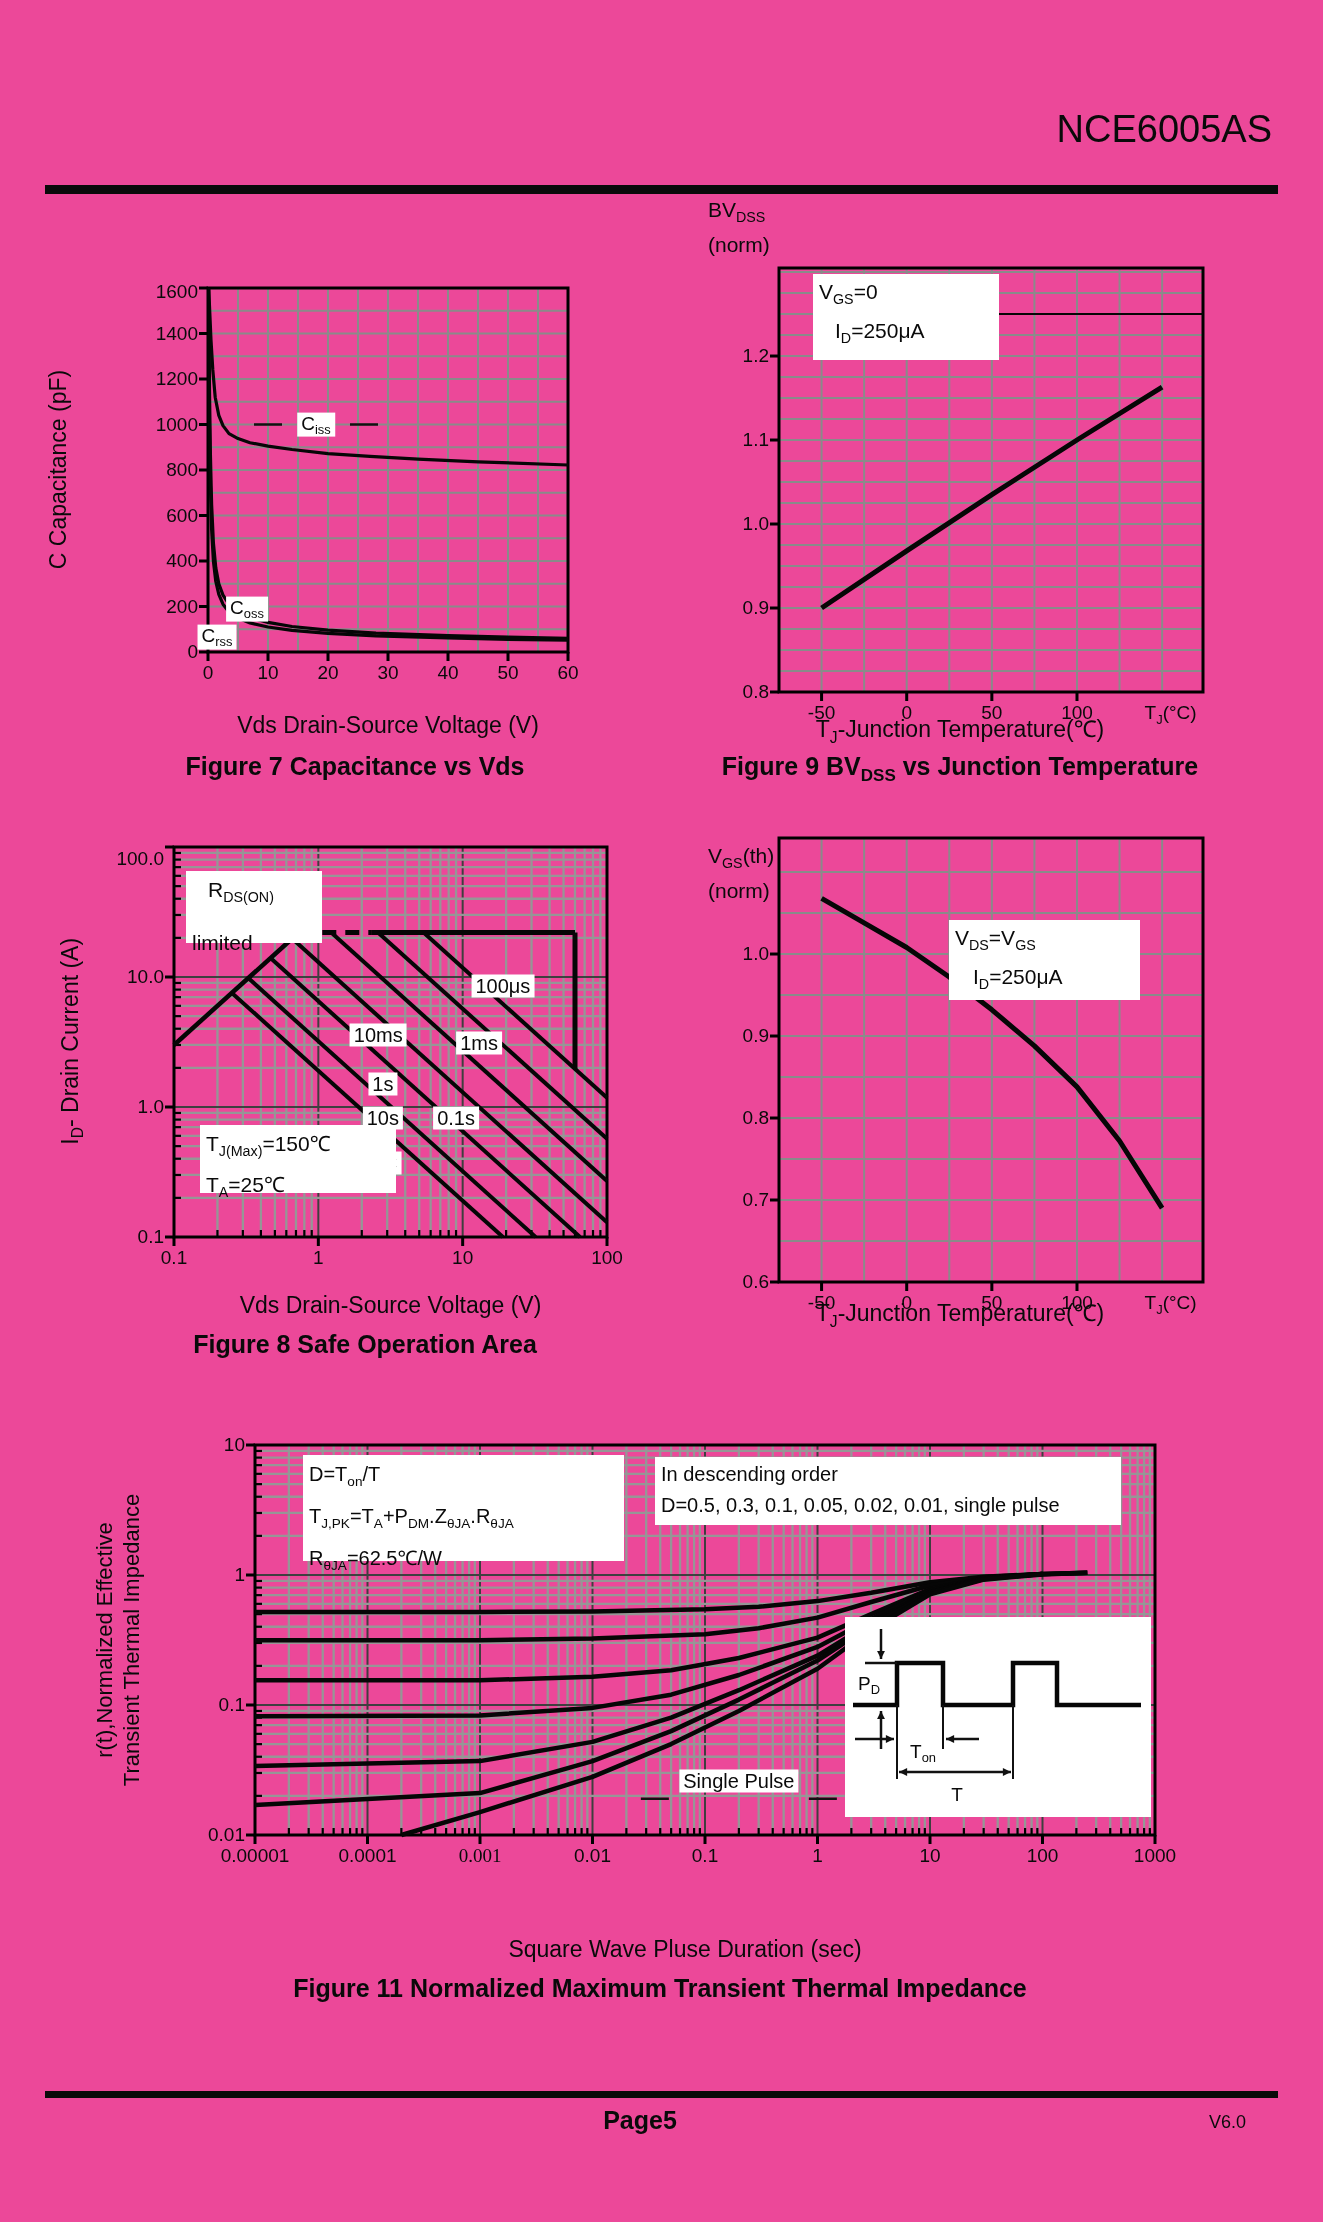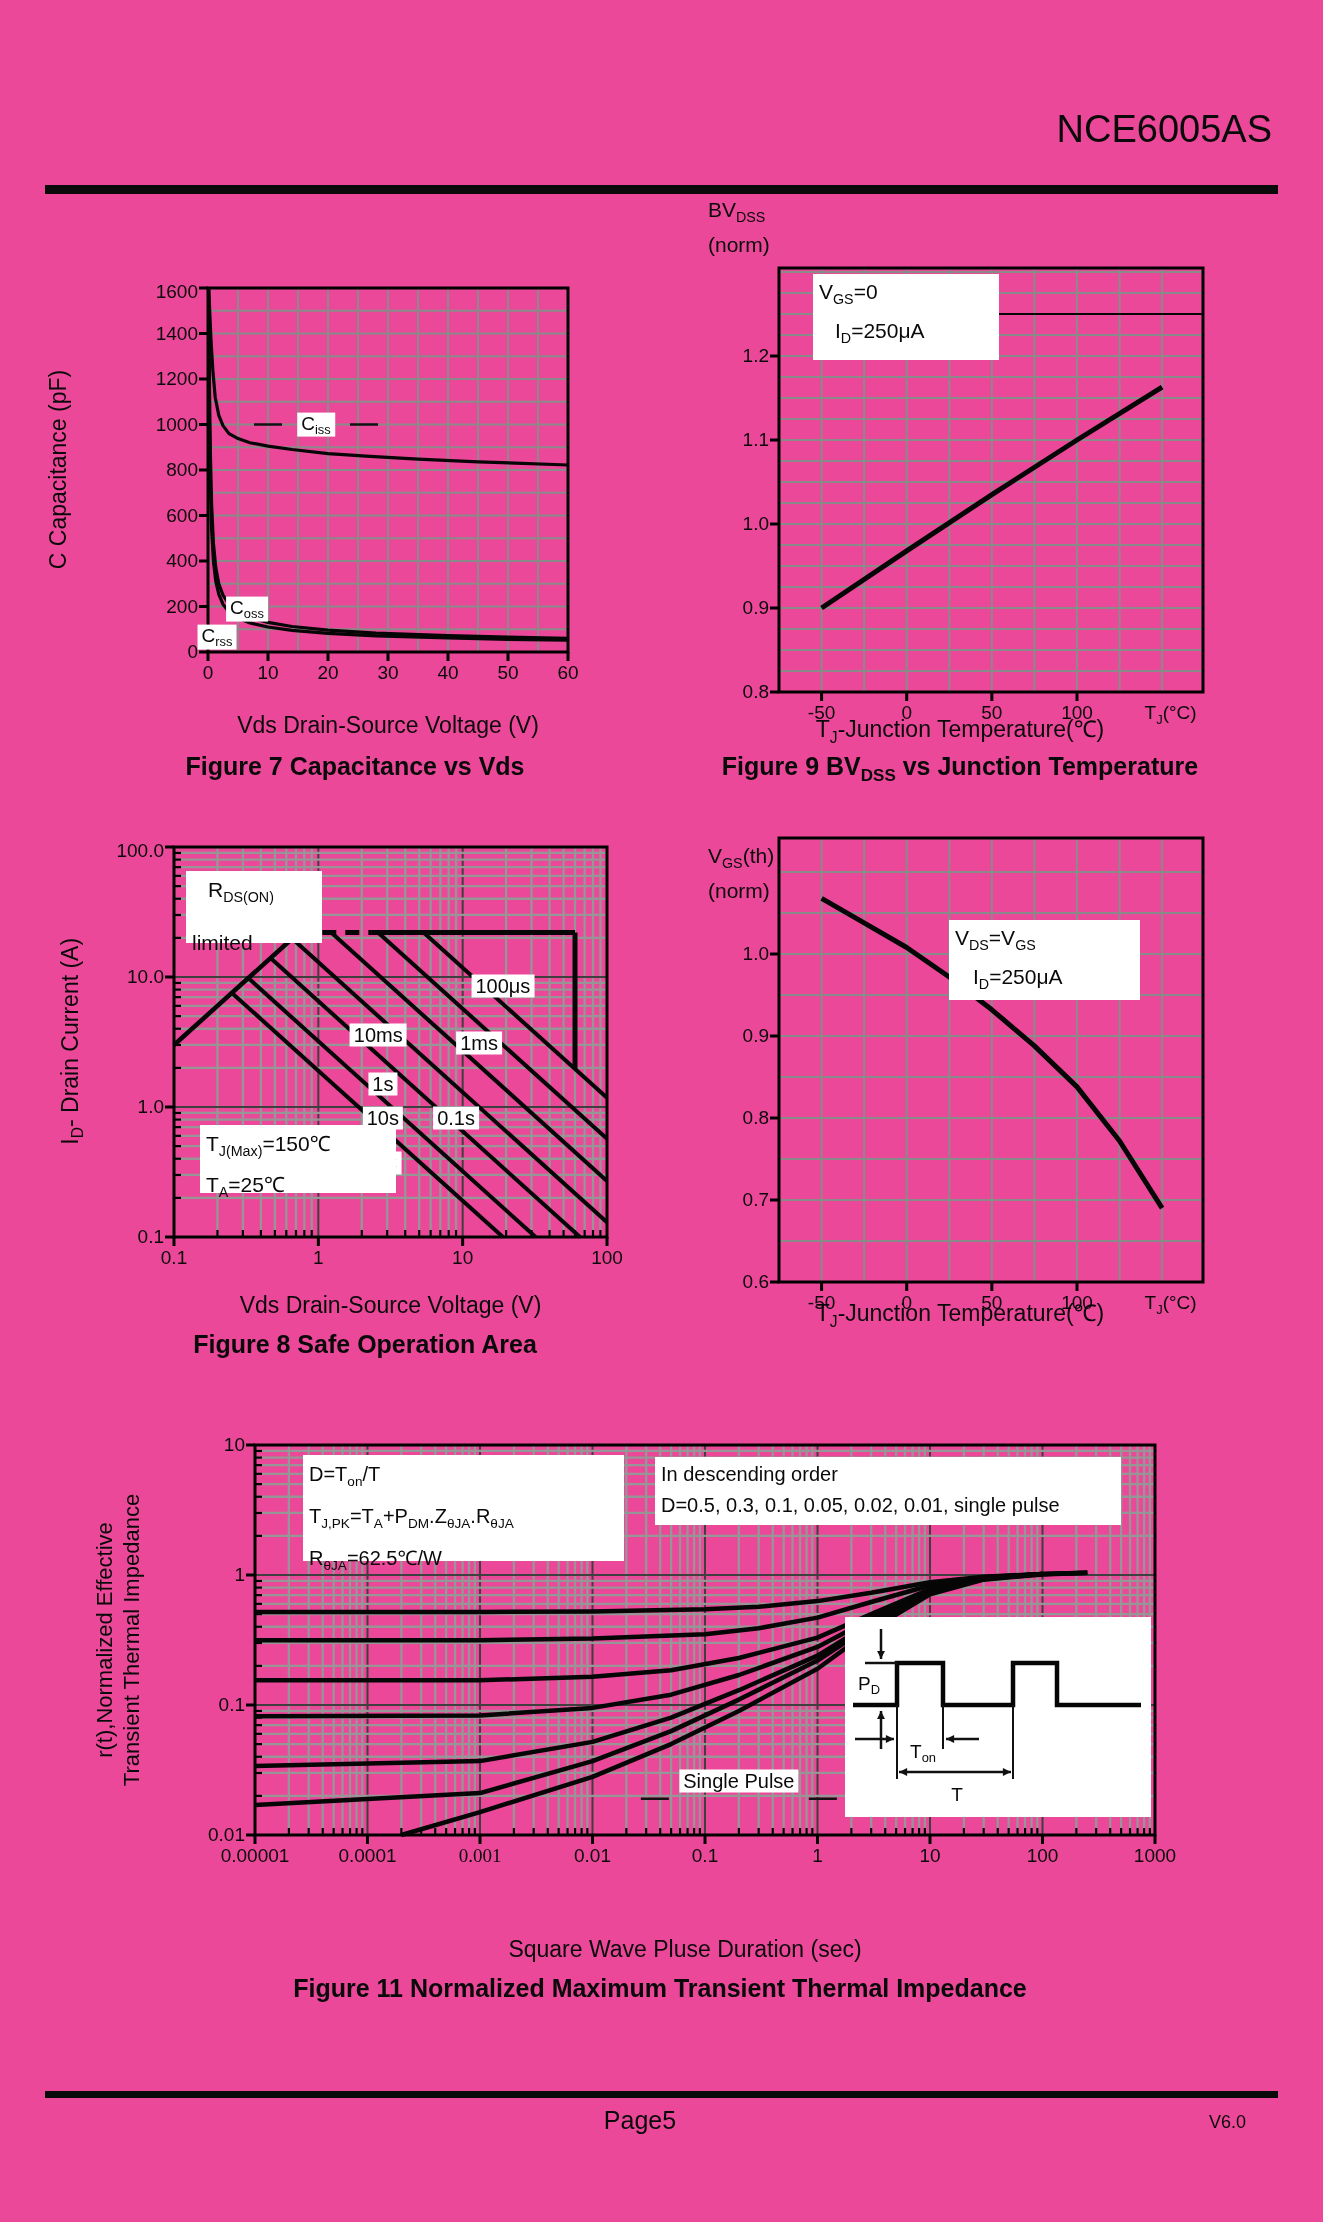--- a/index.html
+++ b/index.html
@@ -14,21 +14,21 @@
   .rot{transform:rotate(-90deg);}
   .ytitle-rot{position:absolute;font-size:23px;text-align:center;white-space:nowrap;}
   .ycorner{position:absolute;font-size:21px;line-height:27px;white-space:nowrap;margin-left:20px;}
   .tick{position:absolute;font-size:19px;white-space:nowrap;color:#0a0a0a;}
   .xtick{transform:translateX(-50%);}
   .ytick{width:84px;text-align:right;transform:translateY(-50%);}
   .clabel{position:absolute;transform:translate(-50%,-50%);background:#ffffff;
           padding:0 4px;white-space:nowrap;}
   .annbox{position:absolute;background:#ffffff;white-space:nowrap;}
   .annbox .ln{white-space:nowrap;}
-  .footer-page{position:absolute;font-size:25px;font-weight:normal;text-align:center;}
+  .footer-page{position:absolute;font-size:25px;font-weight:bold;text-align:center;}
   .footer-ver{position:absolute;font-size:18px;text-align:right;}
   sub{font-size:68%;}
 </style>
 </head>
 <body>
 
 <div class="page">
 
   <div class="title" style="top:108px; right:51px;">NCE6005AS</div>
   <div class="rule" style="left:45px; top:185px; width:1233px; height:9px;"></div>
@@ -308,21 +308,21 @@
         <polyline points="96.5,111.0 406.0,390.0" fill="none" stroke="#060606" stroke-width="4" stroke-linejoin="round"></polyline>
         <polyline points="118.1,91.6 433.0,375.2" fill="none" stroke="#060606" stroke-width="4" stroke-linejoin="round"></polyline>
         <polyline points="157.2,85.5 433.0,333.9" fill="none" stroke="#060606" stroke-width="4" stroke-linejoin="round"></polyline>
         <polyline points="204.0,85.5 433.0,291.7" fill="none" stroke="#060606" stroke-width="4" stroke-linejoin="round"></polyline>
         <polyline points="249.6,85.5 433.0,250.7" fill="none" stroke="#060606" stroke-width="4" stroke-linejoin="round"></polyline>
       </svg>
       <div class="tick xtick" style="left: 0px; top: 400px;">0.1</div>
       <div class="tick xtick" style="left: 144.333px; top: 400px;">1</div>
       <div class="tick xtick" style="left: 288.667px; top: 400px;">10</div>
       <div class="tick xtick" style="left: 433px; top: 400px;">100</div>
-      <div class="tick ytick" style="left: -94px; top: 4px; text-align: right;">100.0</div>
+      <div class="tick ytick" style="left: -94px; top: 12px; text-align: right;">100.0</div>
       <div class="tick ytick" style="left: -94px; top: 130px;">10.0</div>
       <div class="tick ytick" style="left: -94px; top: 260px;">1.0</div>
       <div class="tick ytick" style="left: -94px; top: 390px;">0.1</div>
       <div class="clabel" style="left: 328.9px; top: 139.176px; font-size: 20px;"><span>100μs</span></div>
       <div class="clabel" style="left: 204.228px; top: 187.681px; font-size: 20px;"><span>10ms</span></div>
       <div class="clabel" style="left: 305.112px; top: 196.123px; font-size: 20px;"><span>1ms</span></div>
       <div class="clabel" style="left: 208.873px; top: 237.108px; font-size: 20px;"><span>1s</span></div>
       <div class="clabel" style="left: 208.873px; top: 271.204px; font-size: 20px;"><span>10s</span></div>
       <div class="clabel" style="left: 282.062px; top: 271.204px; font-size: 20px;"><span>0.1s</span></div>
       <div class="clabel" style="left: 208.873px; top: 316.134px; font-size: 20px;"><span>DC</span></div>

